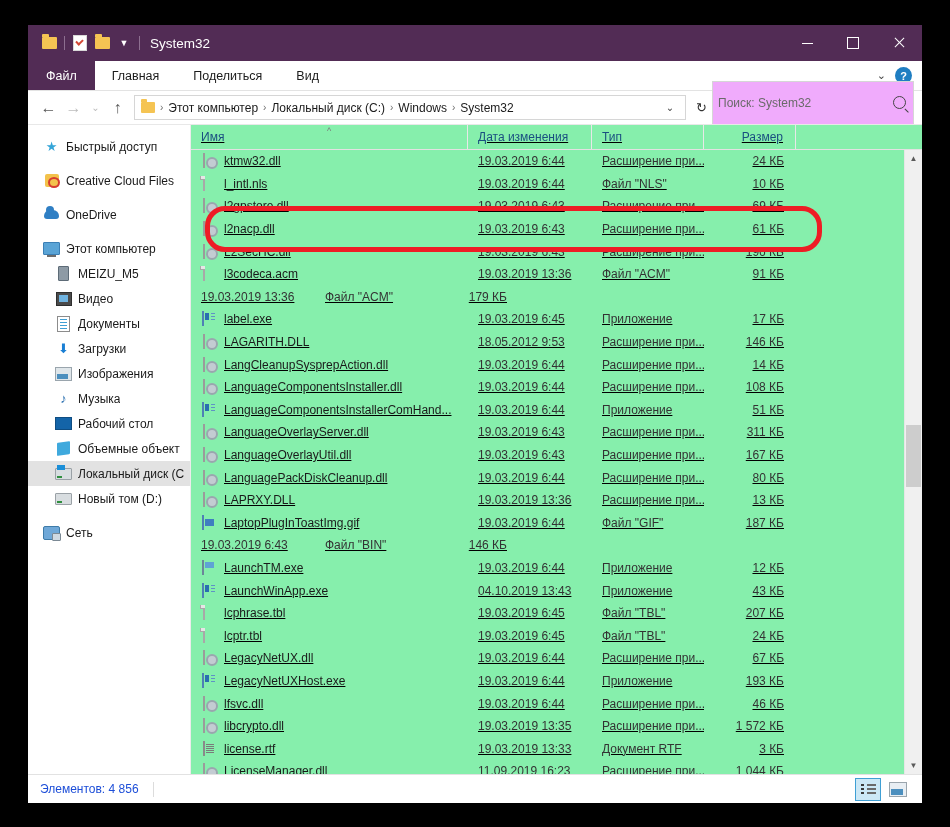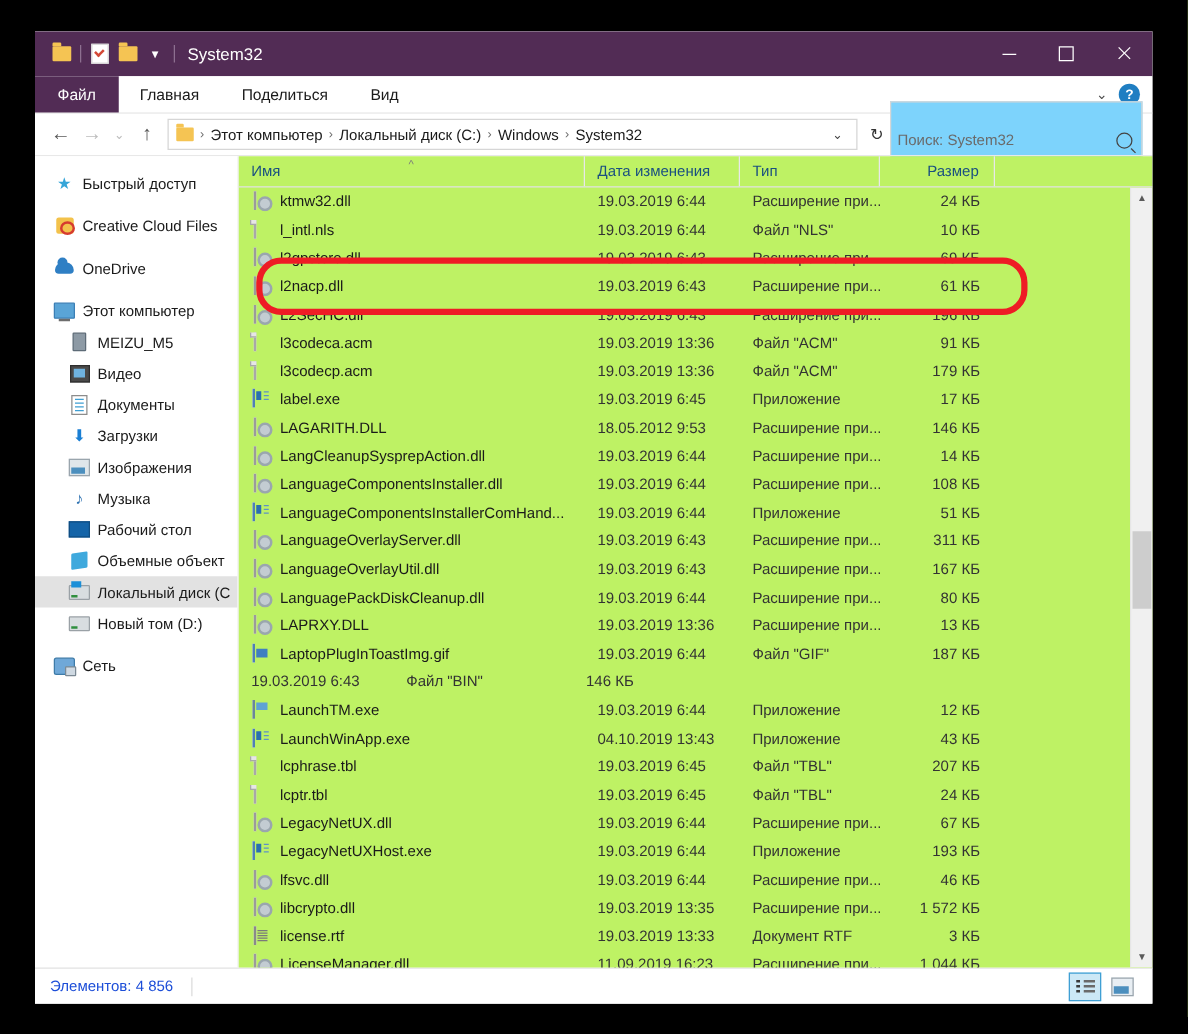--- a/index.html
+++ b/index.html
@@ -44,22 +44,22 @@
   .nav-sm{width:19px;font-size:10px;}
   .crumbs{flex:1;height:23px;border:1px solid #d6d6d6;background:#fff;display:flex;align-items:center;
           padding:0 4px;margin:0 5px 0 4px;min-width:0;}
   .cr-folder{width:14px;height:11px;background:#f5c453;border-radius:1px;position:relative;margin:0 3px 0 2px;}
   .cr-folder:before{content:"";position:absolute;top:-3px;left:0;width:6px;height:3px;background:#f5c453;border-radius:1px 1px 0 0;}
   .crumb{font-size:12px;color:#1a1a1a;padding:0 3px;white-space:nowrap;}
   .cr-sep{color:#6d6d6d;font-size:10px;padding:0 2px;}
   .cr-end{margin-left:auto;display:flex;align-items:center;}
   .cr-chev{font-size:10px;color:#444;padding:0 7px;}
   .refresh{font-size:13px;color:#333;padding:0 5px;}
-  .searchbox{width:190px;height:23px;border:1px solid #d6d6d6;display:flex;align-items:flex-end;
-             padding:14px 5px;background:#7dd3fc;}
+  .searchbox{width:190px;height:23px;border:1px solid #d6d6d6;display:flex;align-items:flex-start;
+             padding:14px 5px;background:#f0abfc;}
   .searchbox span.ph{font-size:12px;color:#6a6a6a;flex:1;}
   .mag{width:11px;height:11px;border:1.4px solid #444;border-radius:50%;position:relative;margin-right:2px;}
   .mag:after{content:"";position:absolute;right:-4px;bottom:-3px;width:5px;height:1.4px;background:#444;transform:rotate(45deg);}
 
   
   .bodysplit{flex:1;display:flex;min-height:0;border-top:1px solid #e8e8e8;}
   .navpane{width:162px;flex:0 0 162px;background:#fff;padding-top:9px;overflow:hidden;border-right:1px solid #ececec;}
   .nav-item{height:25px;display:flex;align-items:center;padding-left:14px;font-size:12px;color:#1a1a1a;white-space:nowrap;}
   .nav-item.ind{padding-left:26px;}
   .nav-item.sel{background:#e2e2e2;}
@@ -86,21 +86,21 @@
   .ic-music{color:#2a6fb0;font-size:13px;}
   .ic-3d{width:13px;height:13px;background:#3fa9dd;transform:skewY(-8deg);border-radius:1px;}
   .ic-desk{width:15px;height:11px;background:#1464a8;border:1px solid #0f4d82;}
   .ic-hdd{width:15px;height:10px;background:#d8dde0;border:1px solid #9aa1a6;border-radius:1px;position:relative;}
   .ic-hdd:after{content:"";position:absolute;left:1px;bottom:1px;width:5px;height:2px;background:#2f8f3f;}
   .ic-hdd.win:before{content:"";position:absolute;left:1px;top:-4px;width:8px;height:5px;background:#1b8fd8;}
   .ic-net{width:15px;height:12px;background:#6fa8d8;border:1px solid #3e7ba8;border-radius:2px;position:relative;}
   .ic-net:after{content:"";position:absolute;right:-2px;bottom:-2px;width:7px;height:6px;background:#cfd9e2;border:1px solid #7b8994;border-radius:1px;}
 
   
-  .filepane{flex:1;display:flex;flex-direction:column;min-width:0;background:#bef264;position:relative;}
+  .filepane{flex:1;display:flex;flex-direction:column;min-width:0;background:#86efac;position:relative;text-decoration:underline;}
   .hdr{height:24px;display:flex;align-items:center;border-bottom:1px solid #e2e2e2;flex:0 0 auto;
        font-size:12px;color:#1a4f80;position:relative;}
   .hdr .hc{padding-left:10px;position:relative;height:24px;display:flex;align-items:center;
            border-right:1px solid #e8e8e8;box-sizing:border-box;}
   .hdr .sortmark{position:absolute;left:50%;top:1px;transform:translateX(-50%);color:#7a7a7a;font-size:9px;}
   .c-name{width:277px;flex:0 0 277px;}
   .c-date{width:124px;flex:0 0 124px;}
   .c-type{width:112px;flex:0 0 112px;text-align:center;}
   .c-size{width:92px;flex:0 0 92px;justify-content:flex-end;padding-right:12px;}
   .rows{flex:1;overflow:hidden;position:relative;}
@@ -396,24 +396,20 @@
               <div class="row">
                 <div class="cell name">
                   <span class="fi"><span class="f-plain"></span></span>
                   <span>l3codeca.acm</span>
                 </div>
                 <div class="cell date">19.03.2019 13:36</div>
                 <div class="cell type">Файл "ACM"</div>
                 <div class="cell size">91 КБ</div>
               </div>
               <div class="row">
-                <div class="cell name">
-                  <span class="fi"><span class="f-plain"></span></span>
-                  <span>l3codecp.acm</span>
-                </div>
                 <div class="cell date">19.03.2019 13:36</div>
                 <div class="cell type">Файл "ACM"</div>
                 <div class="cell size">179 КБ</div>
               </div>
               <div class="row">
                 <div class="cell name">
                   <span class="fi"><span class="f-exe"></span></span>
                   <span>label.exe</span>
                 </div>
                 <div class="cell date">19.03.2019 6:45</div>

